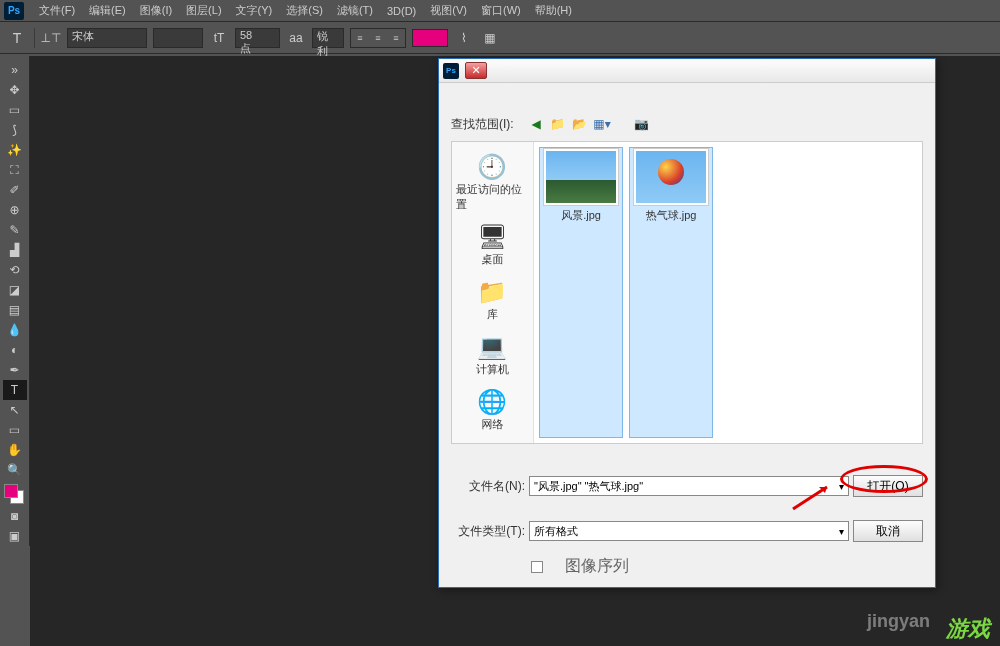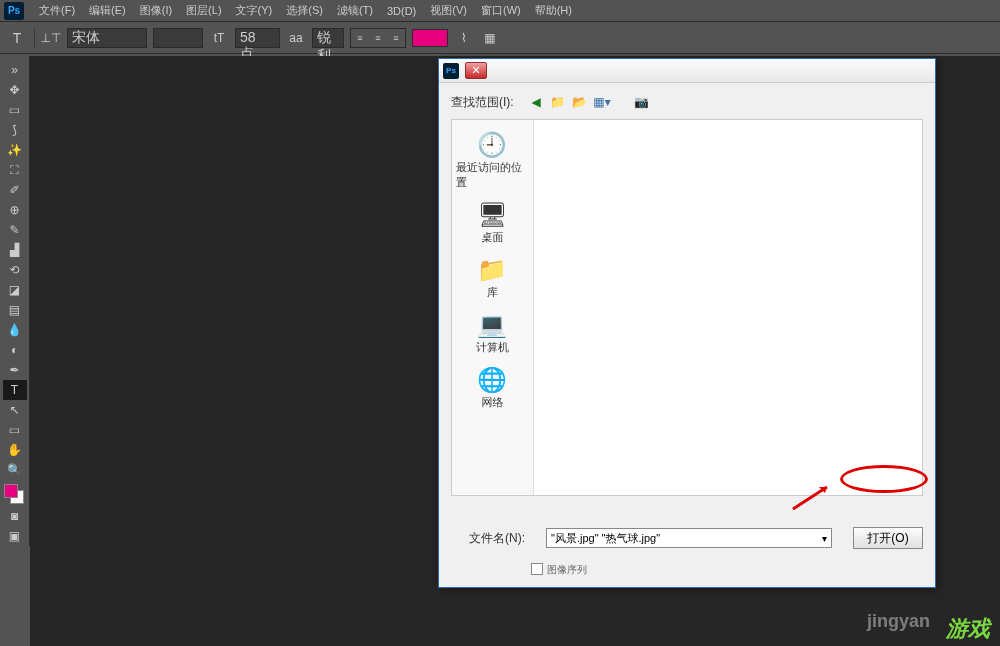--- a/index.html
+++ b/index.html
@@ -7,21 +7,21 @@
 
 
 .menubar { height: 22px; background: #535353; display: flex; align-items: center; padding-left: 4px; border-bottom: 1px solid #2a2a2a; }
 .ps-logo { width: 20px; height: 18px; background: #001e36; color: #31a8ff; font-weight: bold; font-size: 10px; display: flex; align-items: center; justify-content: center; border-radius: 2px; margin-right: 8px; }
 .menu-item { color: #ccc; font-size: 11px; padding: 0 7px; cursor: pointer; }
 
 
 .options-bar { height: 32px; background: #535353; display: flex; align-items: center; padding-left: 6px; border-bottom: 1px solid #2a2a2a; gap: 6px; }
 .opt-tool { width: 22px; height: 22px; display: flex; align-items: center; justify-content: center; color: #ccc; font-size: 14px; }
 .opt-divider { width: 1px; height: 20px; background: #3a3a3a; }
-.opt-select { background: #3a3a3a; border: 1px solid #2a2a2a; color: #ccc; font-size: 14px; height: 20px; padding: 0 16px 8px 4px; position: relative; }
+.opt-select { background: #3a3a3a; border: 1px solid #2a2a2a; color: #ccc; font-size: 11px; height: 20px; padding: 0 16px 8px 4px; position: relative; }
 .opt-select.font { width: 80px; }
 .opt-select.style { width: 50px; }
 .opt-select.size { width: 45px; }
 .opt-select.aa { width: 32px; }
 .opt-icon { width: 20px; height: 20px; display: flex; align-items: center; justify-content: center; color: #ccc; font-size: 12px; border: 1px solid transparent; }
 .align-group { display: flex; border: 1px solid #2a2a2a; }
 .align-btn { width: 18px; height: 18px; display: flex; align-items: center; justify-content: center; color: #ccc; font-size: 9px; }
 .color-swatch { width: 36px; height: 18px; background: #e6007e; border: 1px solid #2a2a2a; }
 
 
@@ -36,21 +36,21 @@
 .canvas-area { position: absolute; left: 30px; top: 56px; right: 0; bottom: 0; background: #262626; }
 
 
 .dialog { position: absolute; left: 438px; top: 58px; width: 498px; height: 530px; background: #f0f0f0; border: 1px solid #2a6bb5; box-shadow: 2px 2px 8px rgba(0,0,0,.4); }
 .dlg-title { height: 24px; background: linear-gradient(#fdfdfd,#e8e8e8); display: flex; align-items: center; padding: 0 4px; border-bottom: 1px solid #ccc; }
 .dlg-title-icon { width: 16px; height: 16px; background: #001e36; color: #31a8ff; font-size: 8px; font-weight: bold; display: flex; align-items: center; justify-content: center; border-radius: 2px; margin-right: 6px; }
 .dlg-title-text { font-size: 12px; color: #333; flex: 1; }
 .dlg-close { width: 22px; height: 17px; background: linear-gradient(#f3a0a0,#c82a2a); border: 1px solid #883333; border-radius: 2px; display: flex; align-items: center; justify-content: center; color: #fff; font-size: 11px; cursor: pointer; }
 .dlg-body { padding: 10px 12px; height: calc(100% - 24px); display: flex; flex-direction: column; }
 
-.path-row { display: flex; align-items: center; gap: 6px; margin-bottom: 8px; }
+.path-row { display: flex; align-items: center; gap: 6px; margin-bottom: 8px; margin-top: 22px; }
 .path-label { font-size: 12px; color: #333; width: 70px; }
 .path-combo { flex: 1; height: 20px; border: 1px solid #aaa; background: #fff; font-size: 11px; display: flex; align-items: center; padding: 0 4px; position: relative; }
 .path-combo .folder-ic { width: 14px; height: 11px; background: #ffd76a; border: 1px solid #c9a227; margin-right: 4px; }
 .path-combo::after { content: "▾"; position: absolute; right: 4px; font-size: 10px; color: #333; }
 .path-tools { display: flex; gap: 4px; align-items: center; }
 .path-tool { width: 18px; height: 18px; display: flex; align-items: center; justify-content: center; font-size: 12px; cursor: pointer; }
 .path-tool.back { color: #1a7a1a; }
 .path-tool.up { color: #d9a400; }
 .path-tool.new { color: #d9a400; }
 .path-tool.view { color: #3a6fa8; }
@@ -63,28 +63,28 @@
 .file-item { width: 82px; display: flex; flex-direction: column; align-items: center; cursor: pointer; }
 .file-item.sel { background: #cde8ff; outline: 1px solid #7fb8e8; }
 .thumb { width: 76px; height: 58px; border: 1px solid #ccc; background: #fff; padding: 2px; }
 .thumb-img { width: 100%; height: 100%; }
 .thumb-sky { background: linear-gradient(#6bb5f0 0%, #8fcaf5 55%, #2a5a30 55%, #4a7a42 100%); }
 .thumb-balloon { background: linear-gradient(#6bb5f0, #8fcaf5); position: relative; }
 .thumb-balloon::after { content: ""; position: absolute; top: 8px; left: 50%; transform: translateX(-50%); width: 26px; height: 26px; border-radius: 50%; background: radial-gradient(circle at 30% 30%, #ffd54a, #d9412a 60%, #2a3aa8); }
 .file-name { font-size: 11px; color: #333; margin-top: 2px; text-align: center; }
 
 .bottom-rows { margin-top: 8px; }
-.btm-row { display: flex; align-items: center; gap: 21px; margin-top: 23px; }
+.btm-row { display: flex; align-items: center; gap: 4px; margin-top: 23px; }
 .btm-label { font-size: 12px; color: #333; width: 74px; text-align: right; }
 .btm-combo { flex: 1; height: 20px; border: 1px solid #888; background: #fff; font-size: 11px; padding: 0 4px; display: flex; align-items: center; position: relative; }
 .btm-combo::after { content: "▾"; position: absolute; right: 4px; font-size: 10px; }
 .btm-btn { width: 70px; height: 22px; border: 1px solid #888; background: linear-gradient(#fdfdfd,#e0e0e0); font-size: 12px; cursor: pointer; display: flex; align-items: center; justify-content: center; }
 .highlight-circle { position: absolute; right: 7px; bottom: 94px; width: 88px; height: 28px; border: 3px solid #e00000; border-radius: 50%; pointer-events: none; }
 .arrow { position: absolute; right: 98px; bottom: 74px; width: 48px; height: 34px; pointer-events: none; }
-.chk-row { display: flex; gap: 4px; margin-top: 14px; margin-left: 80px; font-size: 10px; color: #666; }
+.chk-row { display: flex; align-items: center; gap: 22px; margin-top: 14px; margin-left: 80px; font-size: 16px; color: #666; }
 .chk { width: 12px; height: 12px; border: 1px solid #888; background: #fff; }
 
 
 .wm1 { position: absolute; right: 70px; bottom: 14px; color: rgba(255,255,255,.4); font-size: 18px; font-weight: bold; }
 .wm2 { position: absolute; right: 10px; bottom: 2px; color: #7ad843; font-size: 22px; font-family: "SimHei"; font-style: italic; font-weight: bold; }
 </style>
 </head>
 <body>
 
 <div class="menubar">
@@ -187,30 +187,51 @@
         </div>
         <div class="place">
           <div class="place-icon">💻</div>
           <span>计算机</span>
         </div>
         <div class="place">
           <div class="place-icon">🌐</div>
           <span>网络</span>
         </div>
       </div>
+      <div class="files">
+        <div class="file-item sel">
+          <div class="thumb">
+              <div class="thumb-img thumb-sky"></div>
+            </div>
+          <div class="file-name">风景.jpg</div>
+        </div>
+        <div class="file-item sel">
+          <div class="thumb">
+              <div class="thumb-img thumb-balloon"></div>
+            </div>
+          <div class="file-name">热气球.jpg</div>
+        </div>
+      </div>
     </div>
 
     <div class="bottom-rows">
       <div class="btm-row">
         <div class="btm-label">文件名(N):</div>
         <div class="btm-combo">
             <span>"风景.jpg" "热气球.jpg"</span>
           </div>
         <div class="btm-btn">打开(O)</div>
       </div>
+      <div class="btm-row">
+        <div class="btm-label">文件类型(T):</div>
+        <div class="btm-combo">
+            <span>所有格式</span>
+          </div>
+        <div class="btm-btn">取消</div>
+      </div>
       <div class="chk-row">
         <div class="chk"></div>
         <span>图像序列</span>
       </div>
     </div>
   </div>
   <div class="highlight-circle"></div>
   <svg class="arrow" viewBox="0 0 48 34">
     <path d="M4 30 L38 8" stroke="#e00000" stroke-width="3" fill="none"></path>
     <path d="M38 8 L30 8 L36 14 Z" fill="#e00000"></path>

